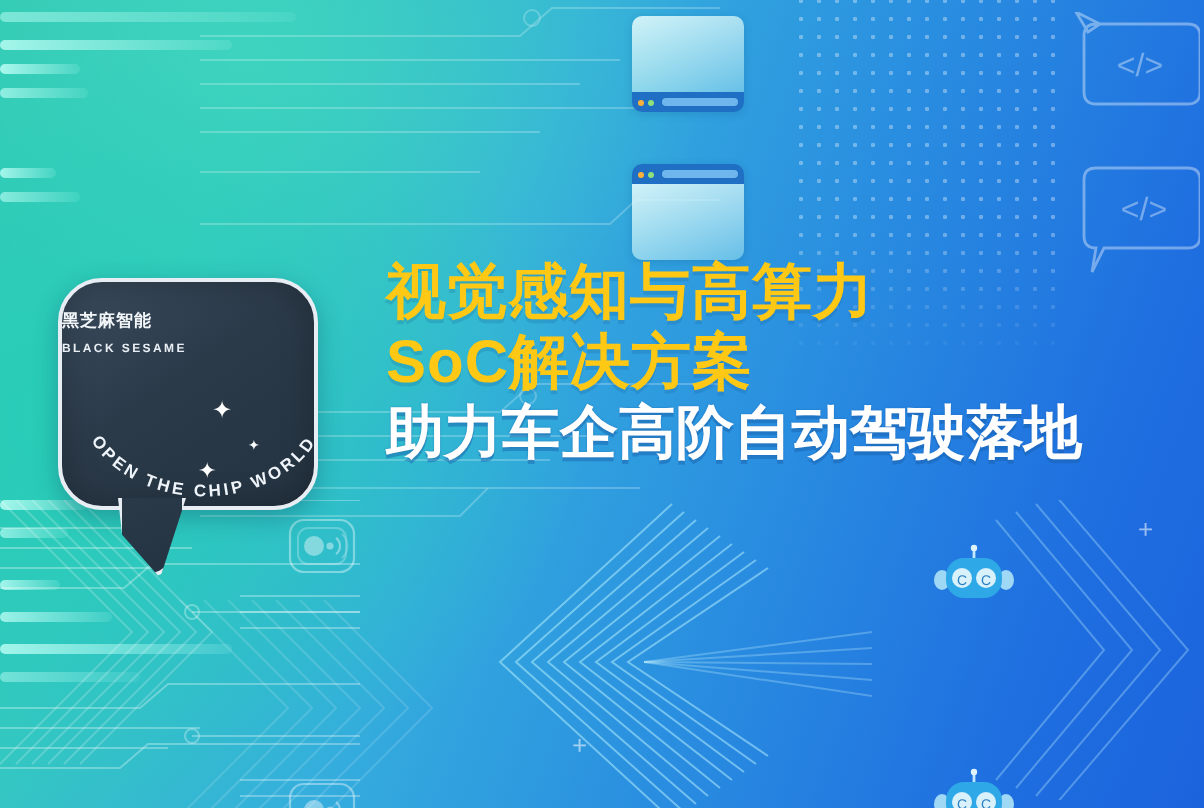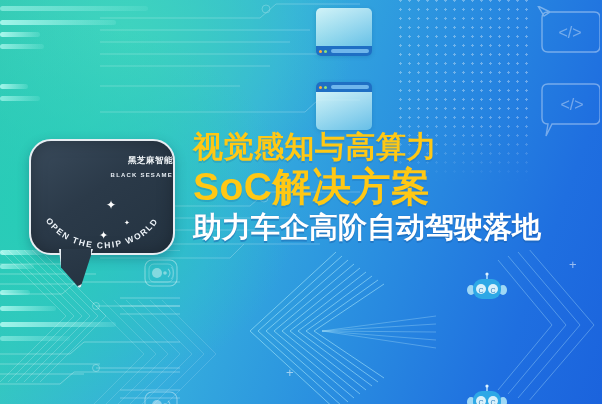--- a/index.html
+++ b/index.html
@@ -72,26 +72,26 @@
   #sen1{left:143px;top:258px;}
   #sen2{left:143px;top:390px;}
 
   
   .plus{position:absolute;color:rgba(255,255,255,.55);font-size:13px;line-height:1;}
   #plus1{left:569px;top:258px;}
   #plus2{left:286px;top:366px;}
 
   
   #badge{
-    position:absolute;left:29px;top:139px;width:146px;height:116px;
+    position:absolute;left:29px;top:139px;width:130px;height:116px;
     border-radius:22px;
     background:linear-gradient(145deg,#3a4b5c 0%,#2b3a49 45%,#243341 100%);
     border:2.5px solid #e7edf2;
     box-shadow:0 4px 12px rgba(10,50,80,.30), inset 0 0 16px rgba(0,0,0,.25);
-    color:#fff;text-align:right;
+    color:#fff;text-align:left;
   }
   #badge::after{ 
     content:"";position:absolute;left:28px;top:108px;
     width:30px;height:38px;
     background:linear-gradient(160deg,#2b3a49,#243341);
     border-left:2.5px solid #e7edf2;border-right:2.5px solid #e7edf2;
     border-bottom:2.5px solid #e7edf2;
     border-radius:0 0 60% 8px;
     transform:skewX(-16px) rotate(4deg);
     clip-path:polygon(0 0,100% 0,62% 100%,6% 46%);
@@ -105,21 +105,21 @@
   .spark{position:absolute;color:#fff;}
   #sp1{left:75px;top:57px;font-size:12px;}
   #sp2{left:93px;top:78px;font-size:7px;}
   #sp3{left:68px;top:88px;font-size:11px;}
 
   
   #headline{position:absolute;left:193px;top:131px;width:404px;}
   .ln{font-weight:bold;white-space:nowrap;letter-spacing:.5px;}
   .ln1{font-size:30px;color:#FFC814;line-height:1.05;
        text-shadow:0 2px 0 rgba(20,90,150,.20);}
-  .ln2{font-size:39px;color:#FFC814;line-height:1.12;margin-top:2px;
+  .ln2{font-size:30px;color:#FFC814;line-height:1.12;margin-top:2px;
        text-shadow:0 2px 0 rgba(20,90,150,.20);}
   .ln3{font-size:29px;color:#ffffff;line-height:1.12;margin-top:3px;letter-spacing:0;
        text-shadow:0 2px 0 rgba(25,95,170,.45), 0 0 1px rgba(25,95,170,.6);}
 </style>
 </head>
 <body>
 
 <div id="poster">
 
   <div class="bars layer">

